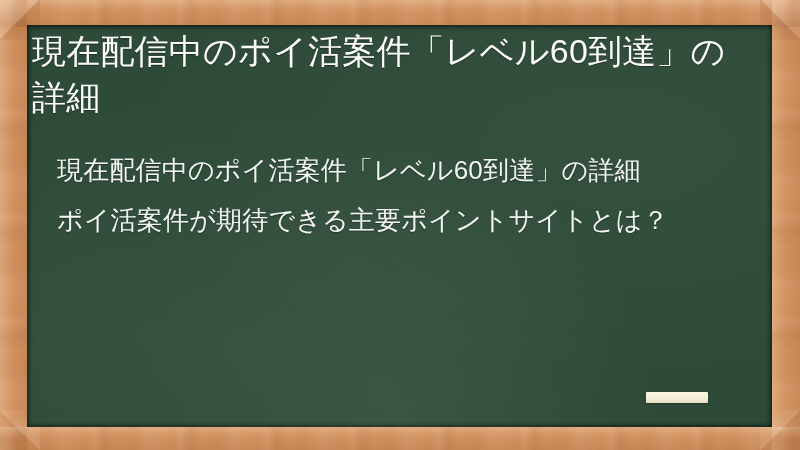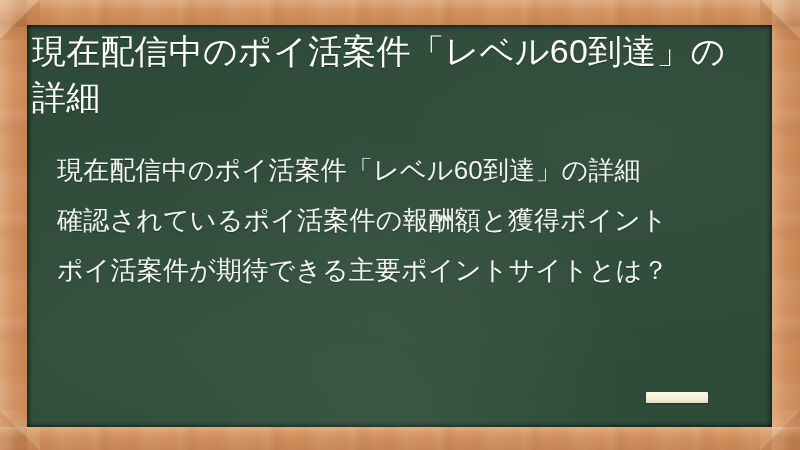--- a/index.html
+++ b/index.html
@@ -179,21 +179,20 @@
 
   <div id="chalkboard">
     <div id="chalk-dust"></div>
 
     <div id="board-content">
 
       <h1 id="page-title">現在配信中のポイ活案件「レベル60到達」の詳細</h1>
 
       <ul id="toc-list">
         <li class="toc-item">現在配信中のポイ活案件「レベル60到達」の詳細</li>
-        <li class="toc-item">確認されているポイ活案件の報酬額と獲得ポイント</li>
         <li class="toc-item">ポイ活案件が期待できる主要ポイントサイトとは？</li>
       </ul>
 
     </div>
   </div>
 
   <div id="chalk-stick"></div>
 
 </div>
 

